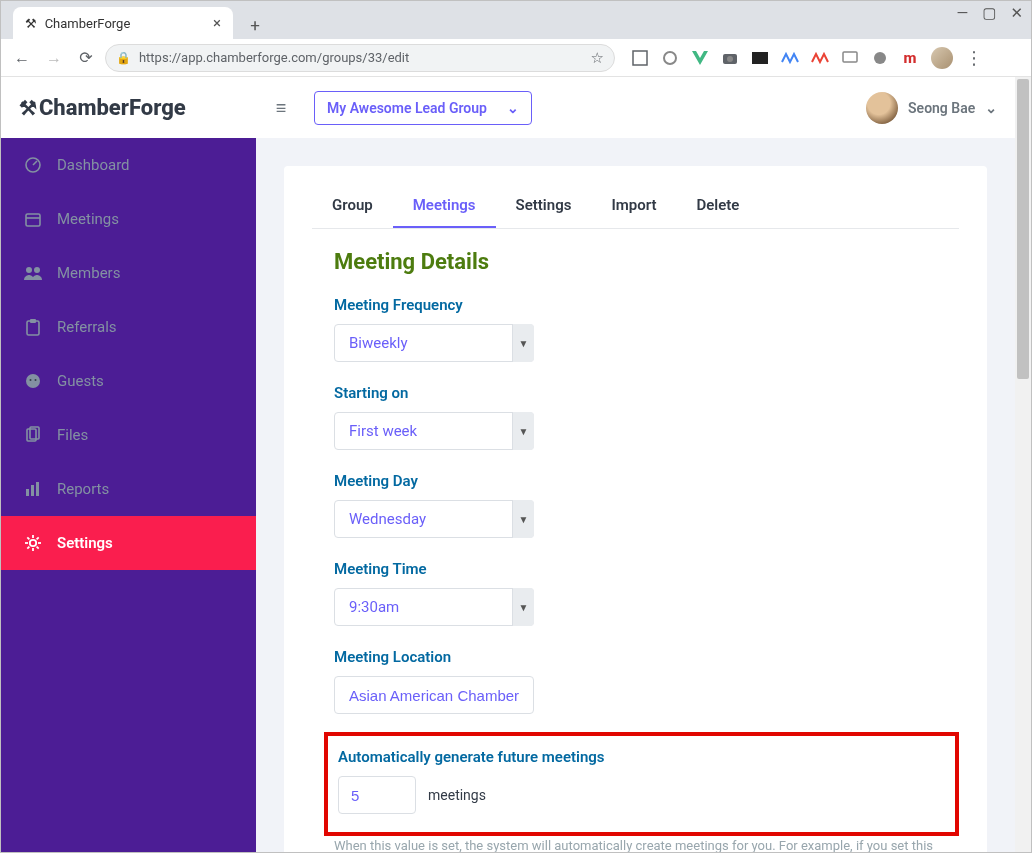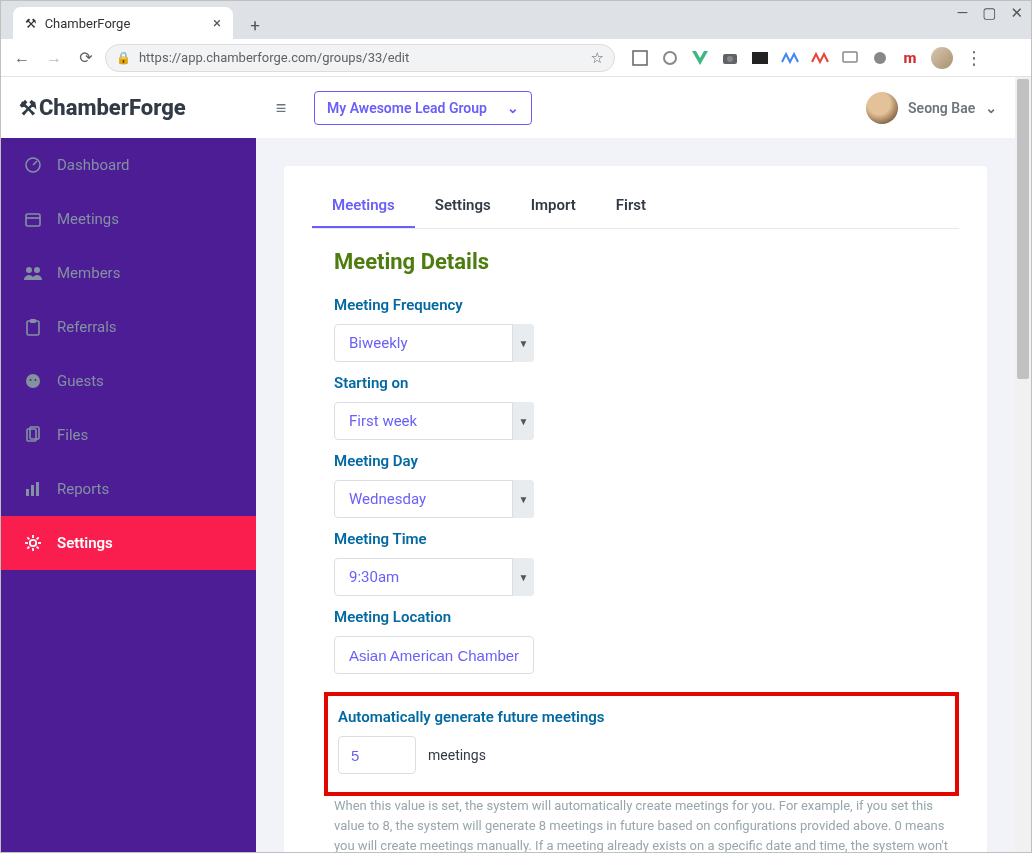--- a/index.html
+++ b/index.html
@@ -49,21 +49,21 @@
 
 .main { flex:1; background:#f1f3f8; padding-top:61px; height:100%; overflow:hidden; margin-right:16px; }
 .card { background:#fff; margin:28px 28px 0 28px; border-radius:4px; padding: 18px 28px 40px 28px; }
 .tabs { display:flex; border-bottom:1px solid #e6e8eb; margin-bottom: 20px; }
 .tab { padding: 12px 20px; font-size:15px; font-weight:600; color:#323a46; cursor:pointer; }
 .tab.active { color:#6a5ff9; border-bottom:2.5px solid #6a5ff9; }
 
 .form-wrap { padding-left: 22px; }
 .section-title { font-size: 22px; font-weight:700; color:#4d7c0f; margin-bottom: 22px; }
 .field-label { font-size:15px; font-weight:600; color:#0369a1; margin-bottom:10px; margin-top: 2px; }
-.select-wrap { position:relative; width:200px; margin-bottom: 12px; }
+.select-wrap { position:relative; width:200px; margin-bottom: 22px; }
 .select-box { width:100%; height:38px; border:1px solid #dbdfe4; border-radius:4px; padding: 0 28px 0 14px; font-size:15px; color:#6a5ff9; display:flex; align-items:center; background:#fff; cursor:pointer; }
 .select-caret { position:absolute; right:0; top:0; width:22px; height:38px; display:flex; align-items:center; justify-content:center; background:#e9ecef; border-left:1px solid #dbdfe4; border-radius:0 4px 4px 0; font-size:10px; color:#555; }
 .text-input { width:200px; height:38px; border:1px solid #dbdfe4; border-radius:4px; padding:0 14px; font-size:15px; color:#6a5ff9; outline:none; }
 .text-input-wrap { margin-bottom: 22px; }
 
 .highlight-box { border: 4.5px solid #e10600; padding: 12px 10px 6px 10px; margin-left: -10px; margin-top: -4px; }
 .inline-field { display:flex; align-items:center; gap:12px; margin-bottom:12px; }
 .num-input { width:78px; height:38px; border:1px solid #dbdfe4; border-radius:4px; padding:0 12px; font-size:15px; color:#6a5ff9; outline:none; }
 .help-text { font-size:13px; color:#98a6ad; line-height:1.55; }
 
@@ -256,24 +256,25 @@
               </svg>
             </span>
           <span>Settings</span>
         </li>
       </ul>
     </div>
 
     <div class="main">
       <div class="card">
         <div class="tabs">
+          <div class="tab"><span>Group</span></div>
           <div class="tab active"><span>Meetings</span></div>
           <div class="tab"><span>Settings</span></div>
           <div class="tab"><span>Import</span></div>
-          <div class="tab"><span>First</span></div>
+          <div class="tab"><span>Delete</span></div>
         </div>
 
         <div class="form-wrap">
           <div class="section-title">Meeting Details</div>
 
           <div class="field-label">Meeting Frequency</div>
           <div class="select-wrap">
             <div class="select-box">
                 <span>Biweekly</span>
               </div>

